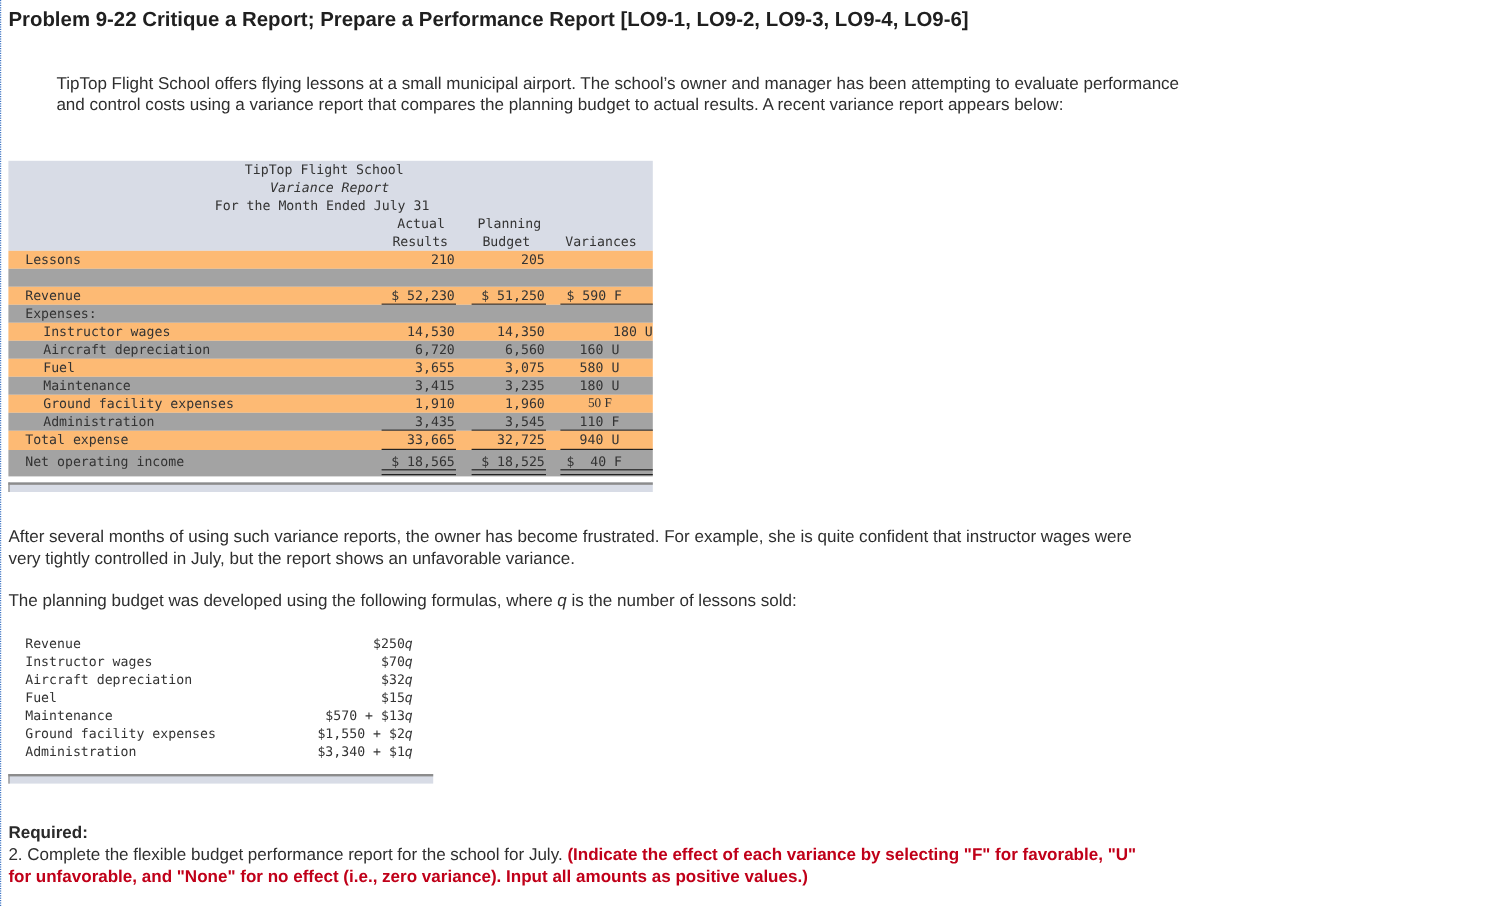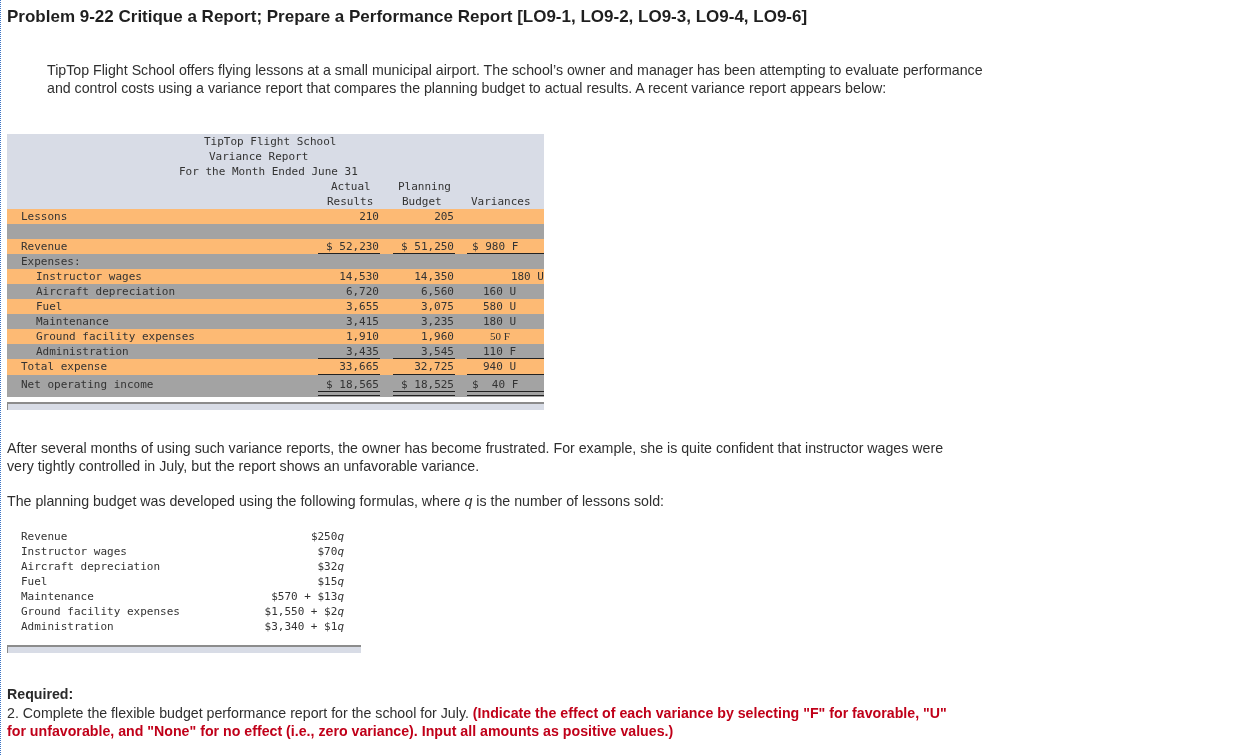--- a/index.html
+++ b/index.html
@@ -61,40 +61,40 @@
 <div class="left-dots"></div>
 
 <div class="page">
   <div class="title">Problem 9-22 Critique a Report; Prepare a Performance Report [LO9-1, LO9-2, LO9-3, LO9-4, LO9-6]</div>
 
   <div class="para" style="top:61px;margin-left:40px;">TipTop Flight School offers flying lessons at a small municipal airport. The school’s owner and manager has been attempting to evaluate performance and control costs using a variance report that compares the planning budget to actual results. A recent variance report appears below:</div>
 
   <div class="vr mono">
     <div class="vr-head">
       <span class="c" style="left:197px; top:1px;">TipTop Flight School</span>
-      <span class="c" style="left:202px; top:16px;">Variance Report</span>
-      <span class="c" style="left:172px; top:31px;">For the Month Ended June 31</span>
+      <span class="c" style="left:218px; top:16px;font-style:italic;">Variance Report</span>
+      <span class="c" style="left:172px; top:31px;">For the Month Ended July 31</span>
       <span class="c" style="left:324px; top:46px;">Actual</span>
       <span class="c" style="left:320px; top:61px;">Results</span>
       <span class="c" style="left:391px; top:46px;">Planning</span>
       <span class="c" style="left:395px; top:61px;">Budget</span>
       <span class="c" style="left:464px; top:61px;">Variances</span>
     </div>
 
     <div class="vr-row white">
       <span class="lbl">Lessons</span>
       <span class="num a">210</span>
       <span class="num p">205</span>
     </div>
     <div class="vr-row alt"></div>
     <div class="vr-row white">
       <span class="lbl">Revenue</span>
       <span class="num a">$ 52,230</span>
       <span class="num p">$ 51,250</span>
-      <span class="v" style="left:465px;">$ 980 F</span>
+      <span class="v" style="left:465px;">$ 590 F</span>
       <div class="ul" style="left:311px; width:62px; top:14px;"></div>
       <div class="ul" style="left:386px; width:62px; top:14px;"></div>
       <div class="ul" style="left:460px; width:77px; top:14px;"></div>
     </div>
     <div class="vr-row alt">
       <span class="lbl">Expenses:</span>
     </div>
     <div class="vr-row white">
       <span class="lbl ind">Instructor wages</span>
       <span class="num a">14,530</span>

